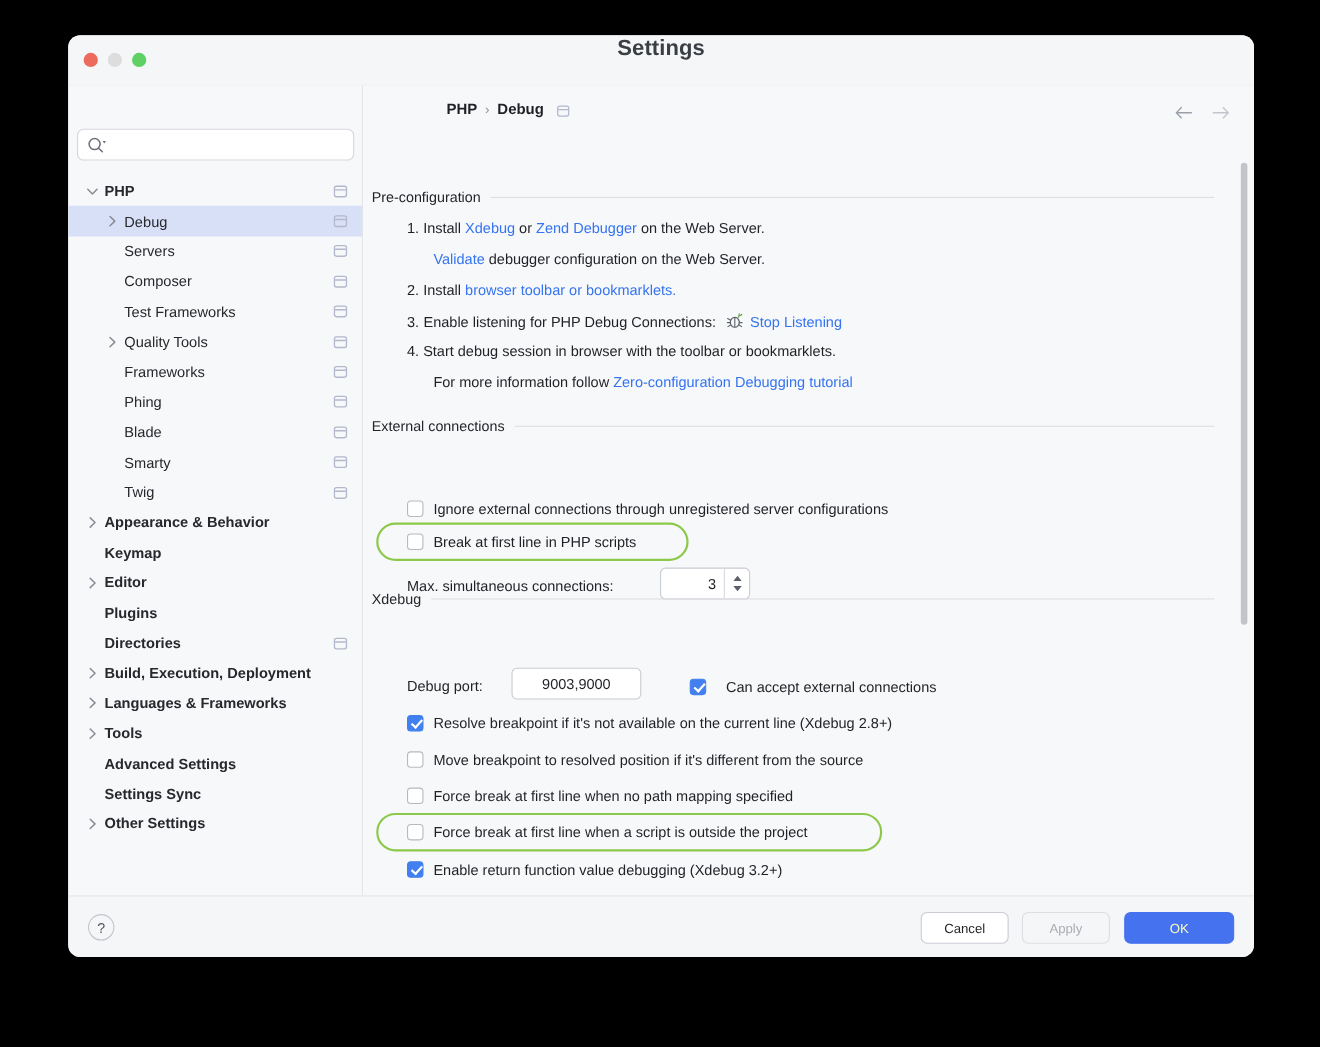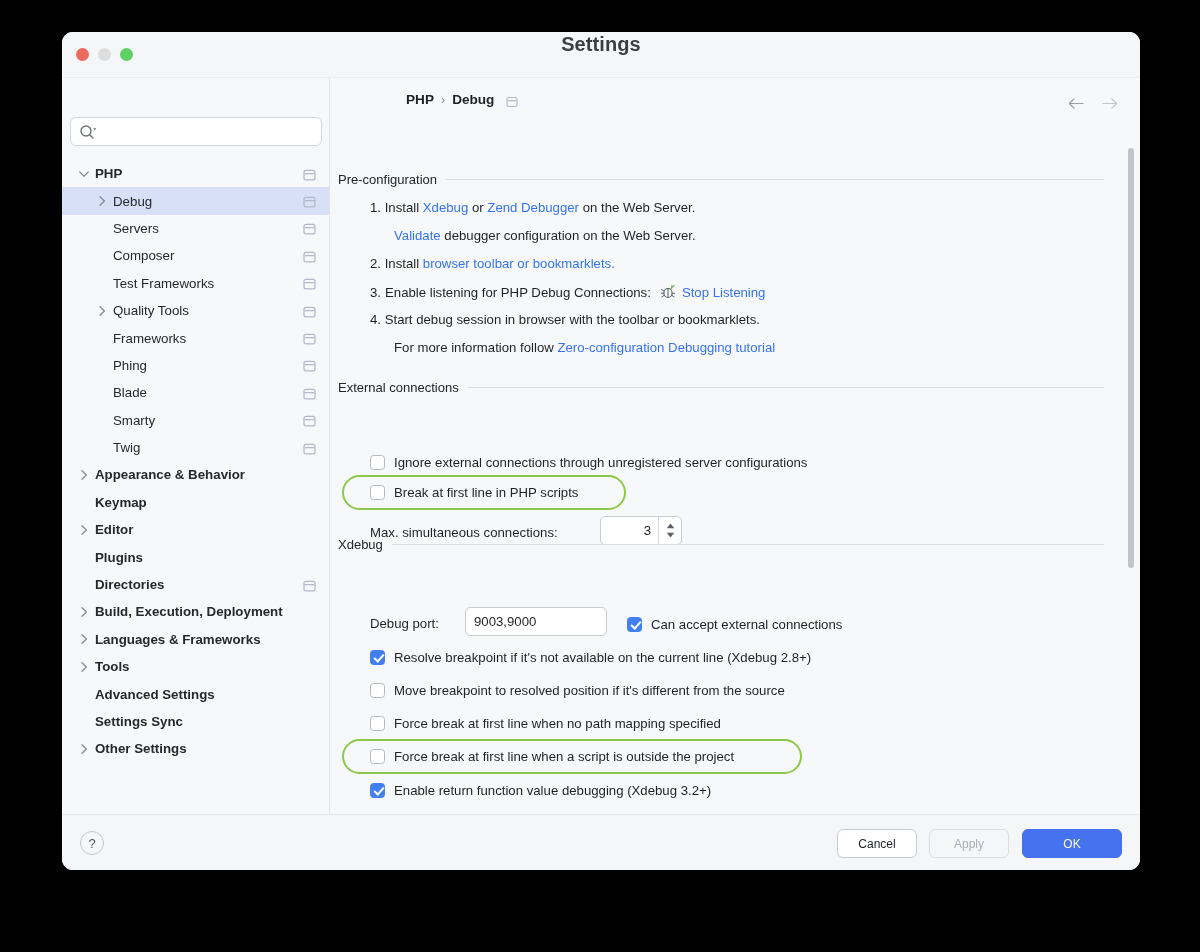--- a/index.html
+++ b/index.html
@@ -597,23 +597,23 @@
             </svg>
         </span>
       </div>
 
       <div class="section-head" style="top:415px;">
         <span class="section-title">Xdebug</span>
         <span class="section-rule"></span>
       </div>
 
       <div class="field-label" style="left:40px; top:494px;">Debug port:</div>
-      <input class="txt-field" style="left: 135px; top: 485px; width: 142px; height: 29px;" type="text" value="9003,9000">
-
-      <div class="cb-row" style="left:297px; top:492px;">
+      <input class="txt-field" style="left: 135px; top: 485px; width: 118px; height: 29px; text-align: center;" type="text" value="9003,9000">
+
+      <div class="cb-row" style="left:297px; top:492px;gap:9px;">
         <span class="cbx on"></span>
         <span class="cb-label">Can accept external connections</span>
       </div>
 
       <div id="xdebug-options">
           <div class="cb-row" style="left: 40px; top: 525px;">
             <span class="cbx on"></span>
             <span class="cb-label">Resolve breakpoint if it's not available on the current line (Xdebug 2.8+)</span>
           </div>
           <div class="cb-row" style="left: 40px; top: 558.3px;">

